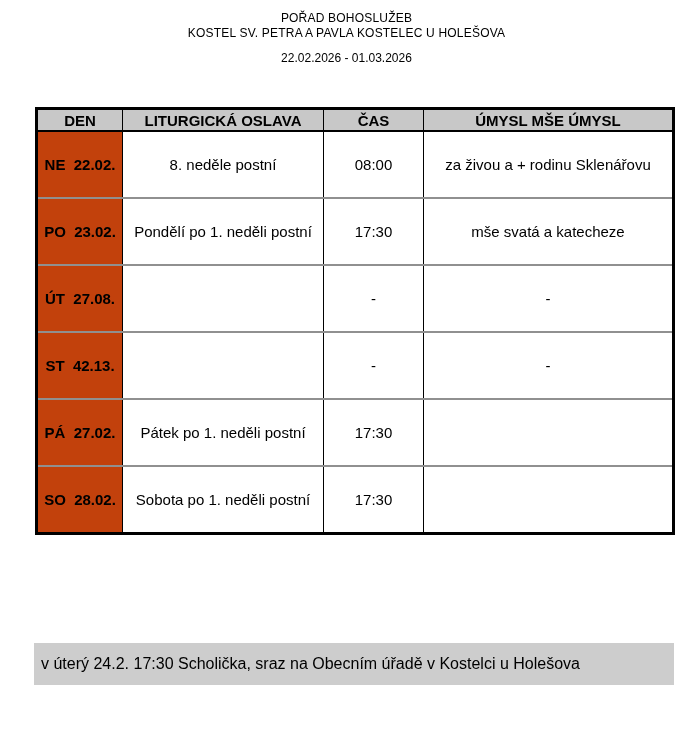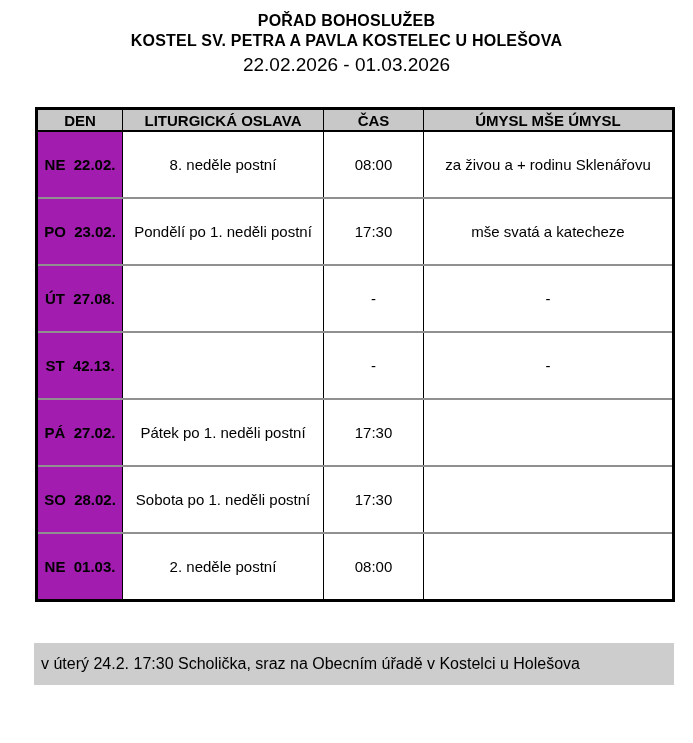--- a/index.html
+++ b/index.html
@@ -18,28 +18,28 @@
     height: 743px;
     overflow: hidden;
   }
   .doc-header {
     text-align: center;
     padding-top: 11px;
     line-height: 1.28;
   }
   .doc-header .title,
   .doc-header .subtitle {
-    font-size: 16px;
-    font-weight: bold;
+    font-size: 12px;
+    font-weight: normal;
     letter-spacing: 0.2px;
   }
   .doc-header .date-range {
-    font-size: 19px;
+    font-size: 12px;
     font-weight: normal;
-    margin-top: 1px;
+    margin-top: 9px;
   }
   table.schedule {
     position: absolute;
     left: 35px;
     top: 107px;
     border-collapse: collapse;
     table-layout: fixed;
     width: 637px;
     border: 3px solid #000000;
   }
@@ -62,21 +62,21 @@
     padding: 0;
     font-size: 15px;
     text-align: center;
     vertical-align: middle;
     overflow: hidden;
   }
   table.schedule tbody tr:first-child td {
     border-top: 2px solid #000000;
   }
   td.day-cell {
-    background: #a21caf;
+    background: #c2410c;
     font-weight: bold;
     text-align: left;
     padding-left: 5px;
     white-space: pre;
   }
   .footer-note {
     position: absolute;
     left: 34px;
     top: 643px;
     width: 640px;
@@ -145,26 +145,20 @@
         <td>Pátek po 1. neděli postní</td>
         <td>17:30</td>
         <td></td>
       </tr>
       <tr>
         <td class="day-cell">SO  28.02.</td>
         <td>Sobota po 1. neděli postní</td>
         <td>17:30</td>
         <td></td>
       </tr>
-      <tr>
-        <td class="day-cell">NE  01.03.</td>
-        <td>2. neděle postní</td>
-        <td>08:00</td>
-        <td></td>
-      </tr>
     </tbody>
   </table>
 
   <div class="footer-note">
     <span>v úterý 24.2. 17:30 Scholička, sraz na Obecním úřadě v Kostelci u Holešova</span>
   </div>
 
 </div>
 
 </body></html>

